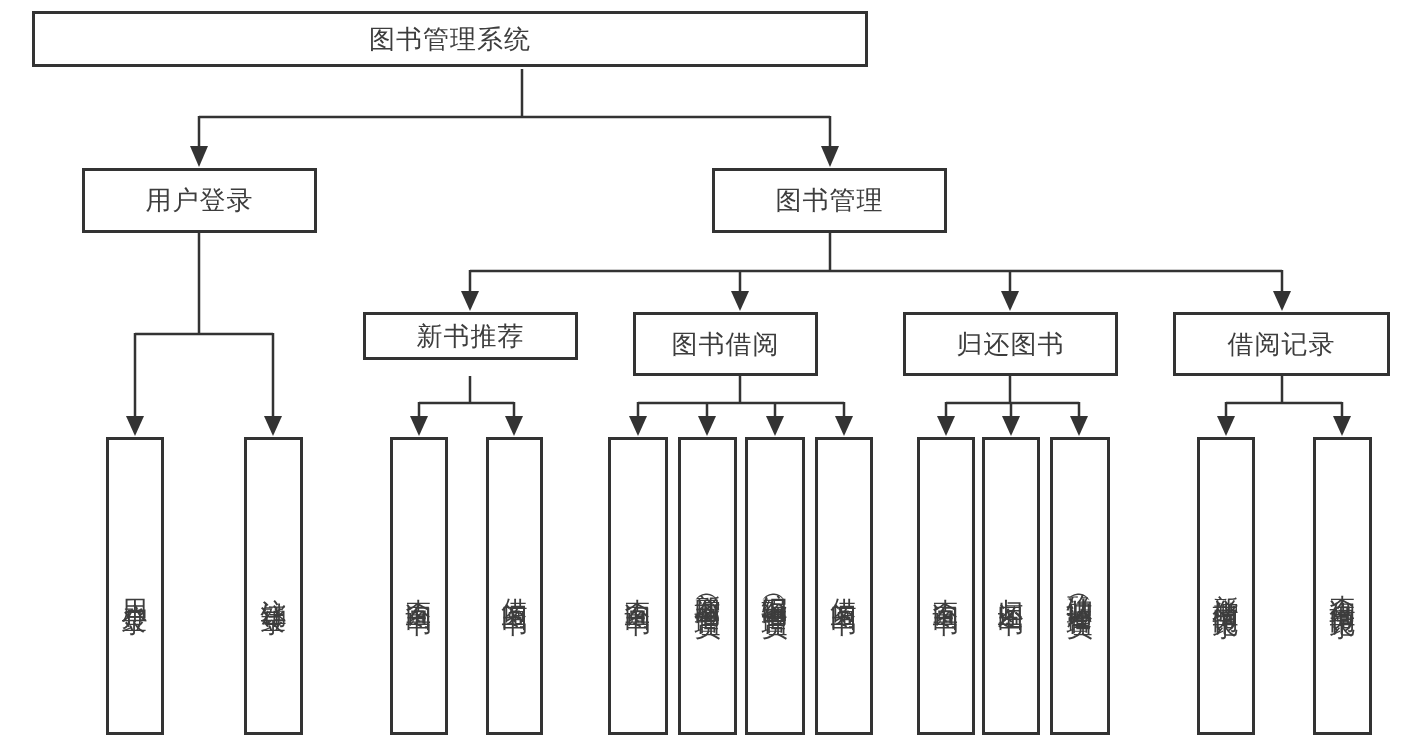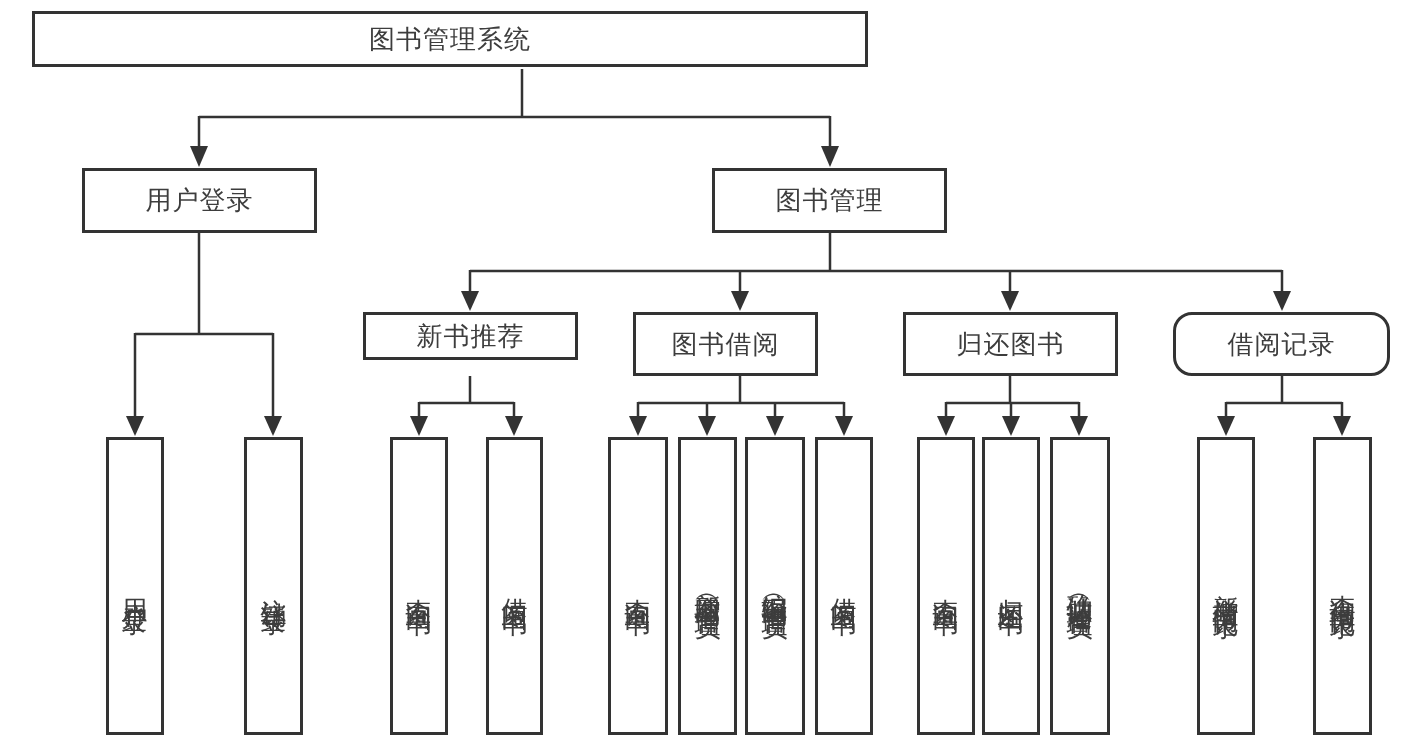--- a/index.html
+++ b/index.html
@@ -93,21 +93,21 @@
   </svg>
 
   <div class="box hbox" style="left:20px; top:11px; width:836px; height:56px;margin-left:12px;">图书管理系统</div>
 
   <div class="box hbox" style="left:82px; top:168px; width:235px; height:65px;">用户登录</div>
   <div class="box hbox" style="left:712px; top:168px; width:235px; height:65px;">图书管理</div>
 
   <div class="box hbox" style="left:363px; top:312px; width:215px; height:48px;">新书推荐</div>
   <div class="box hbox" style="left:633px; top:312px; width:185px; height:64px;">图书借阅</div>
   <div class="box hbox" style="left:903px; top:312px; width:215px; height:64px;">归还图书</div>
-  <div class="box hbox" style="left:1173px; top:312px; width:217px; height:64px;border-radius:19px;">借阅记录</div>
+  <div class="box hbox" style="left:1173px; top:312px; width:217px; height:64px;">借阅记录</div>
 
   <div class="box vbox" style="left:106px; top:437px; width:58px; height:298px; line-height:52px;">用户登录</div>
   <div class="box vbox" style="left:244px; top:437px; width:59px; height:298px; line-height:53px;">注销登录</div>
 
   <div class="box vbox" style="left:390px; top:437px; width:58px; height:298px; line-height:52px;">查询图书</div>
   <div class="box vbox" style="left:486px; top:437px; width:57px; height:298px; line-height:51px;">借阅图书</div>
 
   <div class="box vbox" style="left:608px; top:437px; width:60px; height:298px; line-height:54px;">查询图书</div>
   <div class="box vbox" style="left:678px; top:437px; width:59px; height:298px; line-height:53px; letter-spacing:3px;">新增图书（管理员）</div>
   <div class="box vbox" style="left:745px; top:437px; width:60px; height:298px; line-height:54px; letter-spacing:3px;">编辑图书（管理员）</div>

